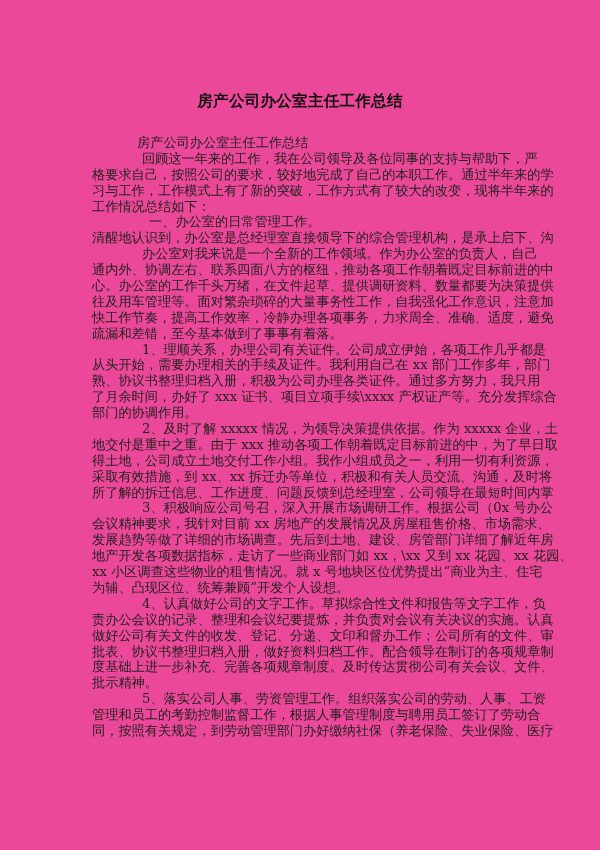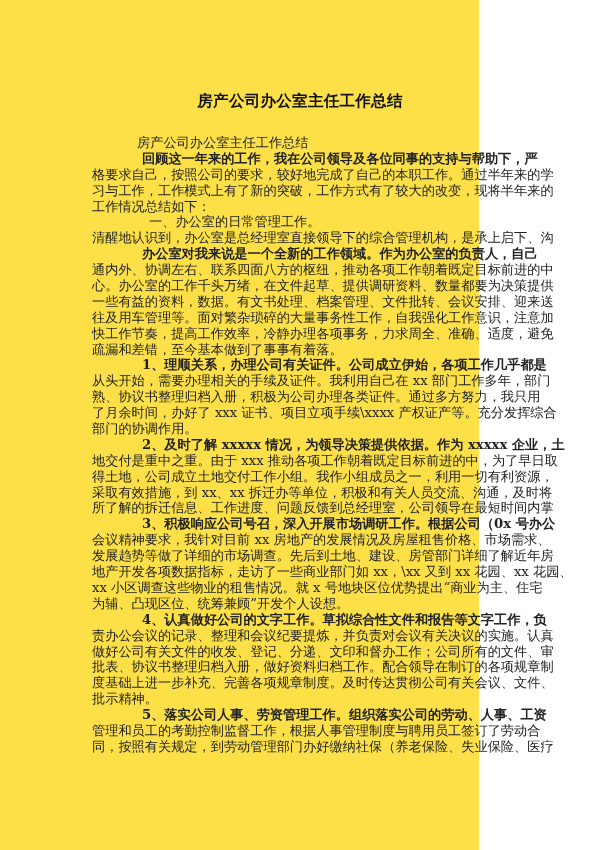--- a/index.html
+++ b/index.html
@@ -11,22 +11,22 @@
       width: 600px;
       height: 850px;
       position: relative;
       overflow: hidden;
       font-family: "DejaVu Serif", "Liberation Serif", serif;
       color: #1a1a1a;
     }
     .page {
       position: absolute;
       left: 0; top: 0;
-      width: 479px; height: 850px;
-      background: #fde047;
+      width: 600px; height: 850px;
+      background: #ec4899;
     }
     .doc-title {
       position: absolute;
       left: 0;
       width: 600px;
       top: 91px;
       text-align: center;
       font-family: "DejaVu Sans", "Liberation Sans", sans-serif;
       font-weight: bold;
       font-size: 15.5px;
@@ -46,40 +46,39 @@
       font-size: 13.2px;
       white-space: nowrap;
       overflow: visible;
       color: #222222;
     }
     .line.justify {
       text-align: justify;
       text-align-last: justify;
     }
     .indent-heading { padding-left: 45px; }
-    .indent-para { padding-left: 50px; font-weight: bold; }
+    .indent-para { padding-left: 50px; }
     .indent-section { padding-left: 57px; }
   </style>
 </head>
 <body>
 
 <div class="page">
   <div class="doc-title">房产公司办公室主任工作总结</div>
   <div class="body-text" id="body-text">
       <div class="line indent-heading">房产公司办公室主任工作总结</div>
       <div class="line justify indent-para">回顾这一年来的工作，我在公司领导及各位同事的支持与帮助下，严</div>
       <div class="line justify">格要求自己，按照公司的要求，较好地完成了自己的本职工作。通过半年来的学</div>
       <div class="line justify">习与工作，工作模式上有了新的突破，工作方式有了较大的改变，现将半年来的</div>
       <div class="line">工作情况总结如下：</div>
       <div class="line indent-section">一、办公室的日常管理工作。</div>
       <div class="line justify">清醒地认识到，办公室是总经理室直接领导下的综合管理机构，是承上启下、沟</div>
       <div class="line justify indent-para">办公室对我来说是一个全新的工作领域。作为办公室的负责人，自己</div>
       <div class="line justify">通内外、协调左右、联系四面八方的枢纽，推动各项工作朝着既定目标前进的中</div>
       <div class="line justify">心。办公室的工作千头万绪，在文件起草、提供调研资料、数量都要为决策提供</div>
-      <div class="line justify">一些有益的资料，数据。有文书处理、档案管理、文件批转、会议安排、迎来送</div>
       <div class="line justify">往及用车管理等。面对繁杂琐碎的大量事务性工作，自我强化工作意识，注意加</div>
       <div class="line justify">快工作节奏，提高工作效率，冷静办理各项事务，力求周全、准确、适度，避免</div>
       <div class="line">疏漏和差错，至今基本做到了事事有着落。</div>
       <div class="line justify indent-para">1、理顺关系，办理公司有关证件。公司成立伊始，各项工作几乎都是</div>
       <div class="line justify">从头开始，需要办理相关的手续及证件。我利用自己在 xx 部门工作多年，部门</div>
       <div class="line justify">熟、协议书整理归档入册，积极为公司办理各类证件。通过多方努力，我只用</div>
       <div class="line justify">了月余时间，办好了 xxx 证书、项目立项手续\xxxx 产权证产等。充分发挥综合</div>
       <div class="line">部门的协调作用。</div>
       <div class="line justify indent-para">2、及时了解 xxxxx 情况，为领导决策提供依据。作为 xxxxx 企业，土</div>
       <div class="line justify">地交付是重中之重。由于 xxx 推动各项工作朝着既定目标前进的中，为了早日取</div>

